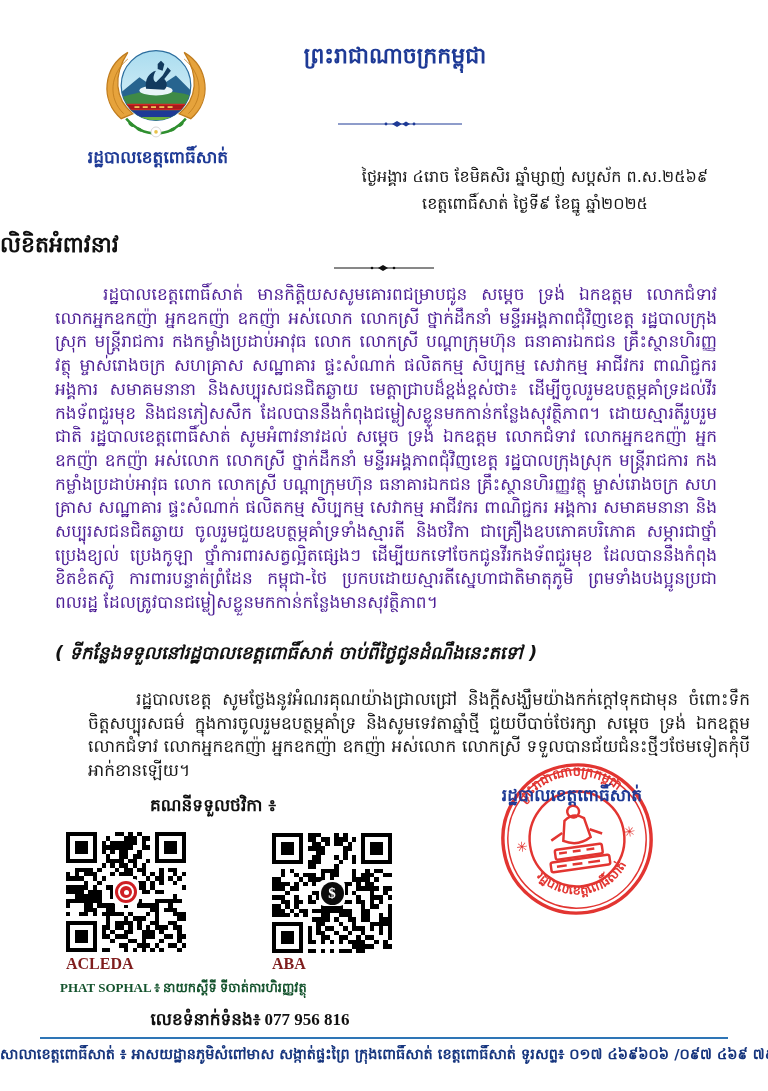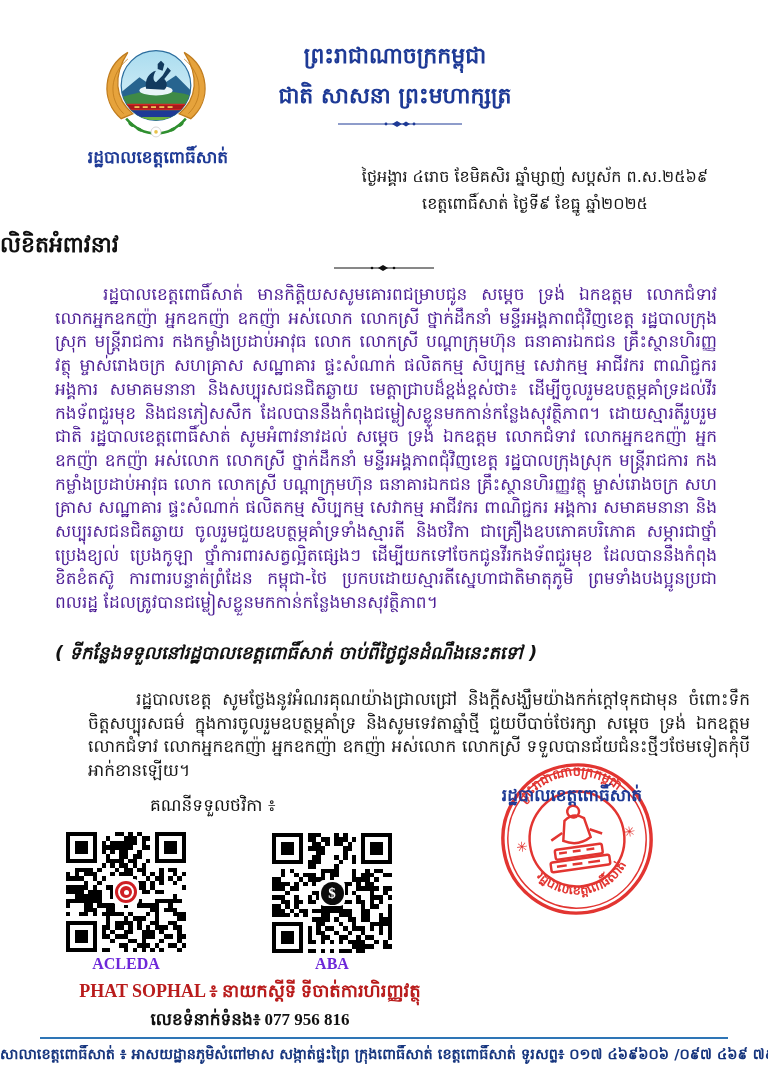--- a/index.html
+++ b/index.html
@@ -28,44 +28,44 @@
     font-size:22px;font-weight:bold;color:#101010;}
 
   .body-text{left:55px;top:283px;width:662px;
     font-size:17px;line-height:23.7px;text-align:justify;color:#4c1d95;}
   .body-text .indent{text-indent:48px;}
   .note-line{left:55px;top:641px;width:662px;
     font-size:18px;font-weight:bold;font-style:italic;color:#111;}
   .para2{left:55px;top:688px;width:662px;
     font-size:17px;line-height:23.7px;text-align:justify;color:#171717;text-indent:48px;margin-left:33px;}
 
-  .accounts-label{left:150px;top:794px;font-size:17px;font-weight:normal;color:#101010;}
+  .accounts-label{left:150px;top:794px;font-size:17px;font-weight:bold;color:#101010;}
 
   .qrbox{width:120px;height:120px;background:#fff;}
   .qr1{left:66px;top:832px;}
   .qr2{left:272px;top:833px;}
   .acleda-logo{width:26px;height:26px;background:#fff;border-radius:5px;
     display:flex;align-items:center;justify-content:center;}
   .acleda-disc{width:22px;height:22px;border-radius:50%;background:#cf1f24;
     display:flex;align-items:center;justify-content:center;}
   .acleda-ring{width:12px;height:12px;border-radius:50%;border:2px solid #fff;
     display:flex;align-items:center;justify-content:center;}
   .acleda-dot{width:5px;height:5px;border-radius:50%;background:#fff;}
   .aba-logo{width:26px;height:26px;background:#fff;border-radius:5px;
     display:flex;align-items:center;justify-content:center;}
   .aba-disc{width:23px;height:23px;border-radius:50%;background:#0c0c0c;
     color:#fff;font-weight:bold;font-size:15px;display:flex;align-items:center;
     justify-content:center;font-family:"Liberation Serif",serif;}
   .bank-label{font-family:"Liberation Serif",serif;font-weight:bold;font-size:16px;
-    color:#6d28d9;text-align:center;}
+    color:#7f1d1d;}
   .bank1{left:66px;top:955px;width:120px;}
   .bank2{left:272px;top:955px;width:120px;}
 
-  .contact1{left:60px;top:979px;width:380px;text-align:center;
-    font-size:18px;font-weight:bold;color:#b91c1c;
+  .contact1{left:60px;top:979px;width:380px;text-align:left;
+    font-size:13px;font-weight:bold;color:#14532d;
     font-family:"Liberation Serif","DejaVu Sans",serif;}
   .contact2{left:60px;top:1008px;width:380px;text-align:center;
     font-size:17px;font-weight:bold;color:#101010;
     font-family:"Liberation Serif","DejaVu Sans",serif;}
 
   .stamp{left:498px;top:760px;width:158px;height:158px;opacity:0.92;}
   .stamp-org{left:472px;top:784px;width:200px;text-align:center;
     font-size:17px;font-weight:bold;color:#1e3a96;}
 
   .footer-rule{left:40px;top:1037px;width:688px;height:2px;background:#2e75b6;}
@@ -124,21 +124,20 @@
       </g>
       <circle cx="70" cy="108" r="6" fill="#ffffff" stroke="#cfcfcf"></circle>
       <circle cx="70" cy="108" r="2.2" fill="#e8c24a"></circle>
     </svg>
   </div>
 
   <div class="abs org-under-logo khmer">រដ្ឋបាលខេត្តពោធិ៍សាត់</div>
 
   <div class="abs kingdom khmer">
     <div>ព្រះរាជាណាចក្រកម្ពុជា</div>
-    <div>ជាតិ សាសនា ព្រះមហាក្សត្រ</div>
   </div>
 
   <div class="abs orn orn-header">
     <svg viewBox="0 0 140 12" width="140" height="12">
       <line x1="8" y1="6" x2="132" y2="6" stroke="#1e3a96" stroke-width="1"></line>
       <path d="M62,6 l5,-3 l5,3 l-5,3 Z" fill="#1e3a96"></path>
       <path d="M72,6 l4,-2.4 l4,2.4 l-4,2.4 Z" fill="#1e3a96"></path>
       <circle cx="56" cy="6" r="1.4" fill="#1e3a96"></circle>
       <circle cx="84" cy="6" r="1.4" fill="#1e3a96"></circle>
     </svg>

